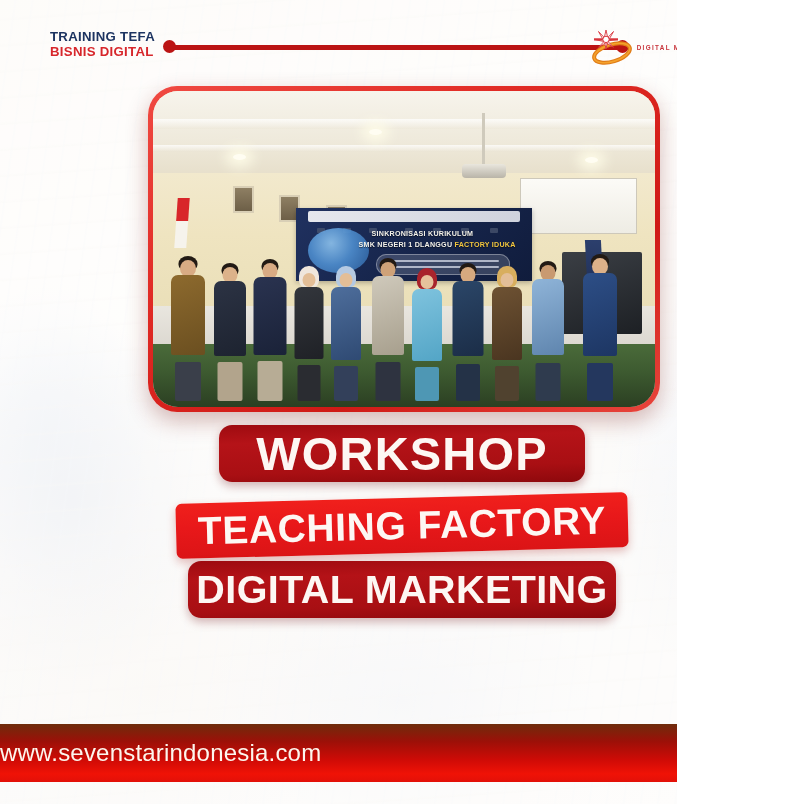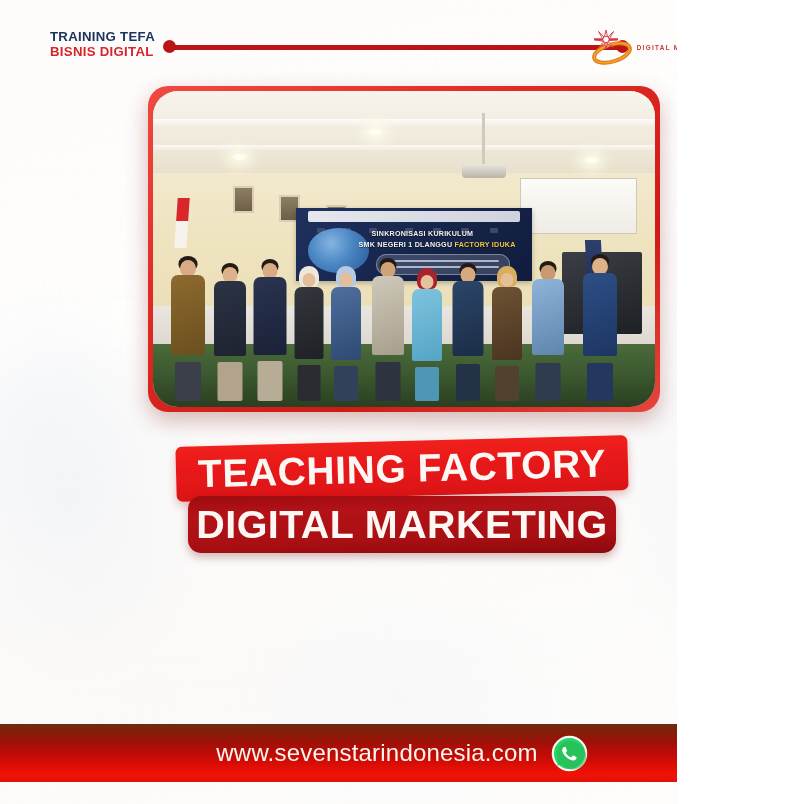--- a/index.html
+++ b/index.html
@@ -131,21 +131,21 @@
     margin-top: 2.5px;
   }
 
   
   .photo-card {
     position: absolute;
     left: 148px;
     top: 86px;
     width: 512px;
     height: 326px;
-    border-radius: 20px;
+    border-radius: 29px;
     background: linear-gradient(150deg, #f04a42 0%, #e02a24 35%, #cf1a16 70%, #e8453c 100%);
     padding: 5px;
     box-sizing: border-box;
     box-shadow: 0 9px 22px rgba(120,25,20,0.30);
   }
   .photo-inner {
     position: relative;
     width: 100%;
     height: 100%;
     border-radius: 25px;
@@ -348,37 +348,37 @@
     background: linear-gradient(180deg, #f0201c 0%, #e8181a 45%, #db1416 100%);
     transform: rotate(-1.5deg);
     box-shadow: 0 4px 10px rgba(160,20,18,0.28);
   }
   .tb-digital {
     width: 428px;
     height: 57px;
     line-height: 57px;
     font-size: 39.5px;
     letter-spacing: .4px;
-    margin-top: 0;
+    margin-top: 8px;
     border-radius: 13px;
     background: linear-gradient(178deg, #9d0b10 0%, #b41217 28%, #a80f13 72%, #8c080c 100%);
     box-shadow: 0 4px 10px rgba(110,10,12,0.30);
   }
 
   
   .footer {
     position: absolute;
     left: 0;
     top: 724px;
     width: 804px;
     height: 58px;
     background: linear-gradient(180deg, #6e2c0c 0%, #9c1008 30%, #cf0b06 62%, #f01206 86%, #e21008 100%);
     display: flex;
     align-items: center;
-    justify-content: center;
+    justify-content: space-between;
     gap: 13px;
   }
   .f-url {
     color: #fdf6ee;
     font-size: 24px;
     letter-spacing: .2px;
     white-space: nowrap;
   }
   .wa-icon {
     width: 37px; height: 37px;
@@ -558,20 +558,21 @@
           <span class="p-head" style="width:16px;height:17px;background:#ddb189;top:3px;"></span>
           <span class="p-body" style="top:18px;width:34px;height:57%;background:linear-gradient(160deg,#2d4e86,#1d3663);"></span>
           <span class="p-legs" style="width:26px;height:26%;background:#24375e;"></span>
         </span>
 
       </div>
     </div>
   </div>
 
   <div class="titles">
+    <div class="tbanner tb-workshop">WORKSHOP</div>
     <div class="tbanner tb-teaching">TEACHING FACTORY</div>
     <div class="tbanner tb-digital">DIGITAL MARKETING</div>
   </div>
 
   <div class="footer">
     <span class="f-url">www.sevenstarindonesia.com</span>
     <span class="wa-icon">
       <svg viewBox="0 0 40 40" width="37" height="37">
         <circle cx="20" cy="20" r="18" fill="#25d366" stroke="#f3f6f2" stroke-width="2.4"></circle>
         <path d="M30 9.8 A14.4 14.4 0 0 0 7.9 27.4 L6.3 33.6 L12.7 32 A14.4 14.4 0 1 0 30 9.8 Z" fill="#2ab551" opacity=".55"></path>

